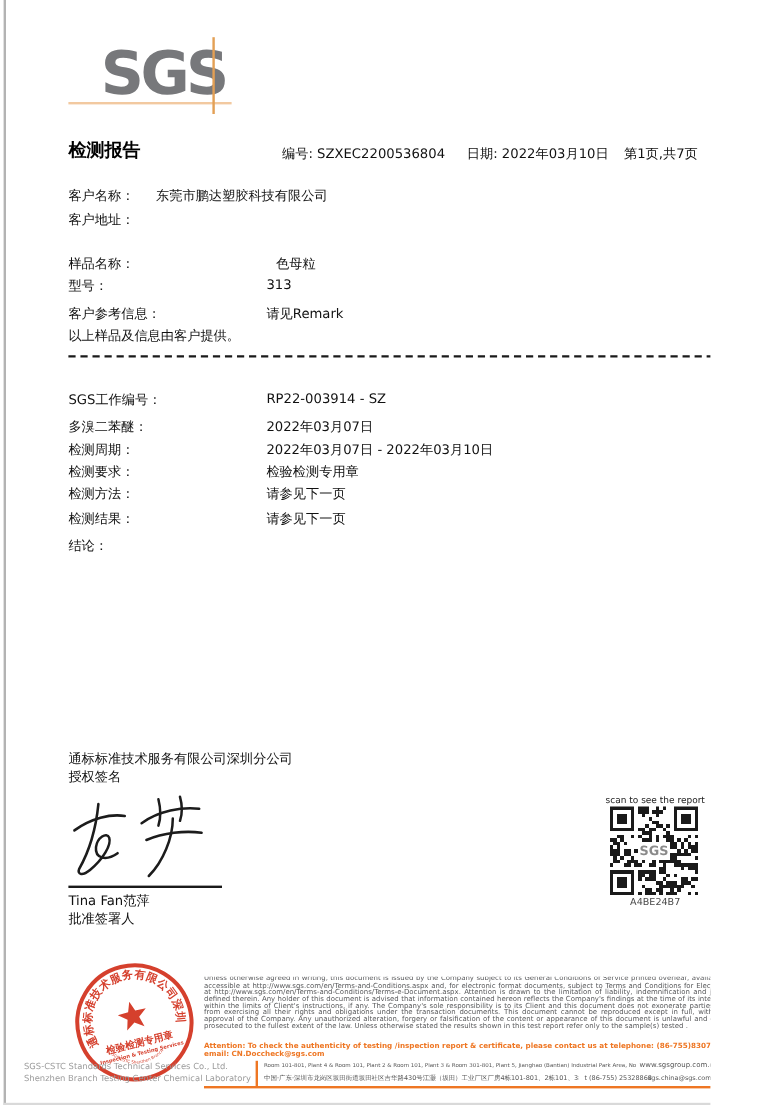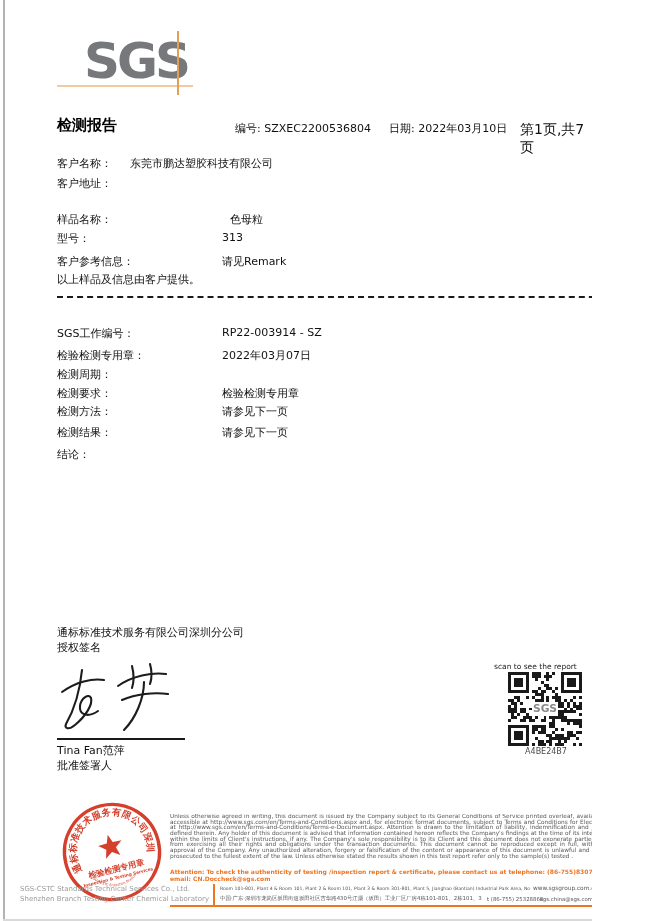--- a/index.html
+++ b/index.html
@@ -14,39 +14,39 @@
   
   .logo-text { left:84px; top:36px; font-size:50px; line-height:50px; font-weight:bold;
                letter-spacing:-3px; color:#77787b; }
   .logo-hline { left:57px; top:85px; width:136px; height:2px; background:#f2c9a0; }
   .logo-vline { left:177px; top:31px; width:2px; height:64px; background:#e3a055; }
 
   
   .doc-title { left:57px; top:116px; font-size:15px; font-weight:bold; color:#000; }
   .hdr-no   { left:235px; top:121px; font-size:11px; }
   .hdr-date { left:389px; top:121px; font-size:11px; }
-  .hdr-page { left:520px; top:121px; font-size:14px; }
+  .hdr-page { left:520px; top:121px; font-size:11px; }
 
   .lbl { font-size:11px; color:#111; }
   .val { font-size:11px; color:#111; }
 
   .divider-dashed { left:57px; top:296px; width:578px; border-top:2px dashed #1a1a1a; }
 
   .conclusion { left:222px; top:447px; width:416px; font-size:11px; line-height:17px; color:#111; }
 
   
   .sig-company { left:57px; top:625px; font-size:11px; }
   .sig-auth    { left:57px; top:640px; font-size:11px; }
   .sig-svg     { left:52px; top:656px; }
   .sig-line    { left:57px; top:738px; width:128px; height:2px; background:#1a1a1a; }
   .sig-name    { left:57px; top:743px; font-size:11px;text-align:center; }
   .sig-role    { left:57px; top:758px; font-size:11px; }
 
   
-  .qr-caption { left:494px; top:662px; width:104px; font-size:7.5px; color:#222; }
+  .qr-caption { left:494px; top:662px; width:104px; text-align:center; font-size:7.5px; color:#222; }
   .qr-box     { left:508px; top:672px; width:74px; height:74px; }
   .qr-box svg { width:100%; height:100%; }
   .qr-code-id { left:494px; top:747px; width:104px; text-align:center; font-size:8px; color:#4a4a4a; }
 
   
   .stamp { left:60px; top:800px; width:104px; height:104px; transform:rotate(-14deg); opacity:.92; }
   .stamp svg { width:100%; height:100%; }
 
   
   .disclaimer { left:170px; top:814px; width:474px; height:55px; overflow:hidden;
@@ -98,23 +98,24 @@
   <div class="abs lbl" style="left:57px;top:231px">型号：</div>
   <div class="abs val" style="left:222px;top:231px">313</div>
   <div class="abs lbl" style="left:57px;top:254px">客户参考信息：</div>
   <div class="abs val" style="left:222px;top:254px">请见Remark</div>
   <div class="abs lbl" style="left:57px;top:272px">以上样品及信息由客户提供。</div>
 
   <div class="abs divider-dashed"></div>
 
   <div class="abs lbl" style="left:57px;top:326px">SGS工作编号：</div>
   <div class="abs val" style="left:222px;top:326px">RP22-003914 - SZ</div>
-  <div class="abs lbl" style="left:57px;top:348px">检验检测专用章：</div>
+  <div class="abs lbl" style="left:57px;top:348px">多溴二苯醚：</div>
   <div class="abs val" style="left:222px;top:348px">2022年03月07日</div>
   <div class="abs lbl" style="left:57px;top:367px">检测周期：</div>
+  <div class="abs val" style="left:222px;top:367px">2022年03月07日 - 2022年03月10日</div>
   <div class="abs lbl" style="left:57px;top:386px">检测要求：</div>
   <div class="abs val" style="left:222px;top:386px">检验检测专用章</div>
   <div class="abs lbl" style="left:57px;top:404px">检测方法：</div>
   <div class="abs val" style="left:222px;top:404px">请参见下一页</div>
   <div class="abs lbl" style="left:57px;top:425px">检测结果：</div>
   <div class="abs val" style="left:222px;top:425px">请参见下一页</div>
   <div class="abs lbl" style="left:57px;top:447px">结论：</div>
 
   <div class="abs sig-company">通标标准技术服务有限公司深圳分公司</div>
   <div class="abs sig-auth">授权签名</div>

